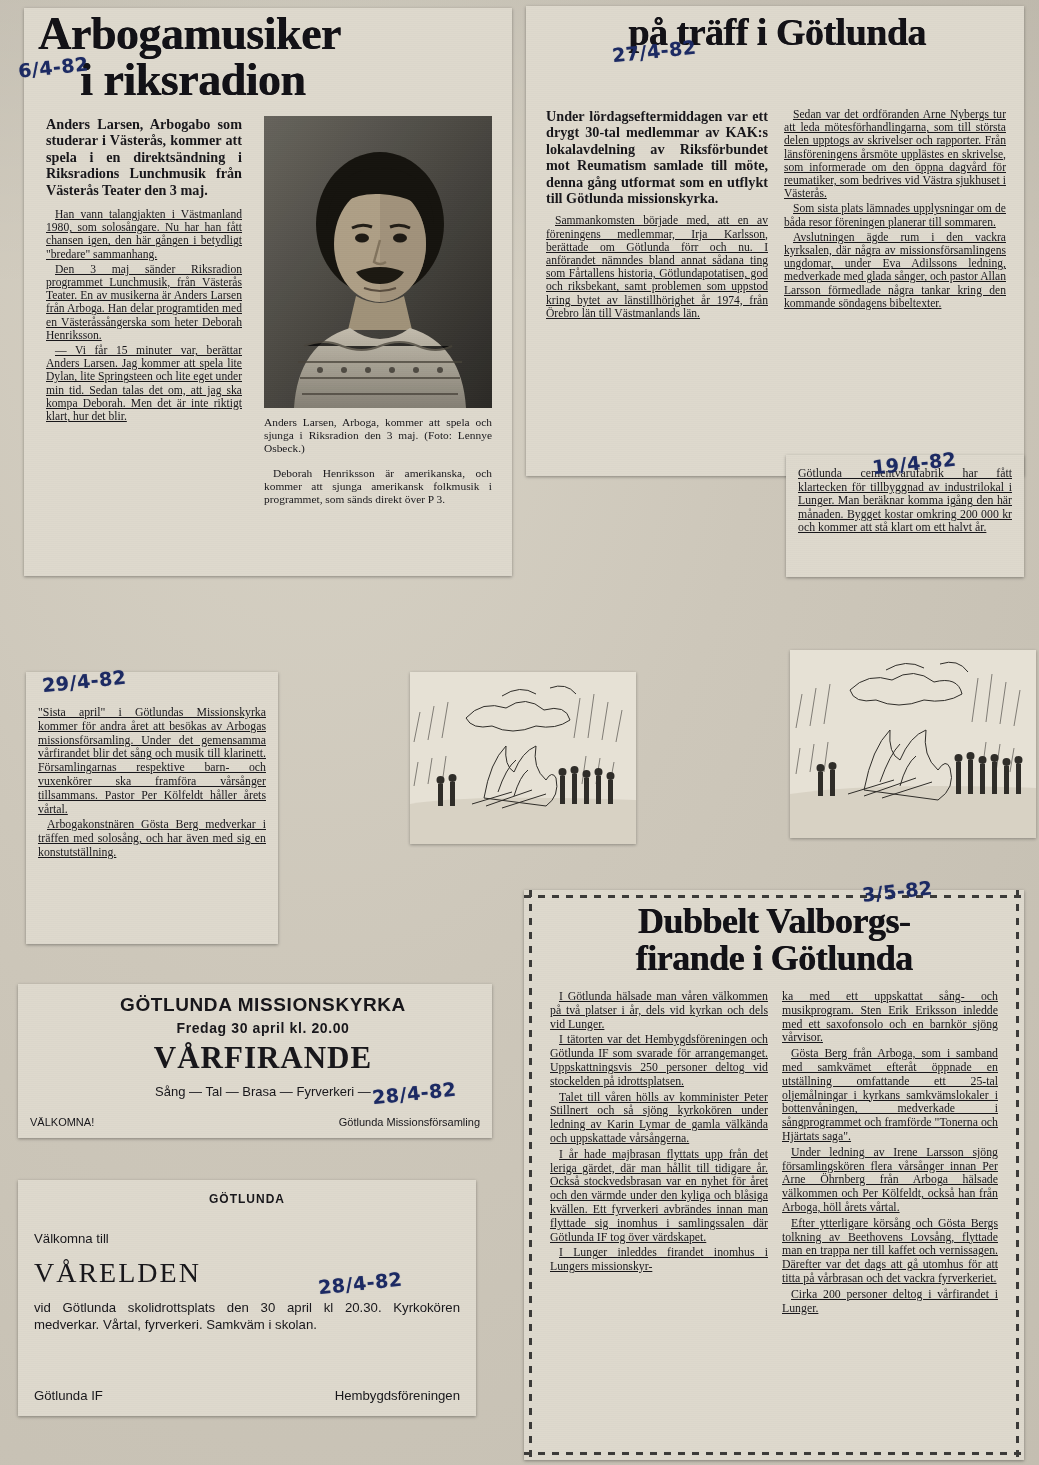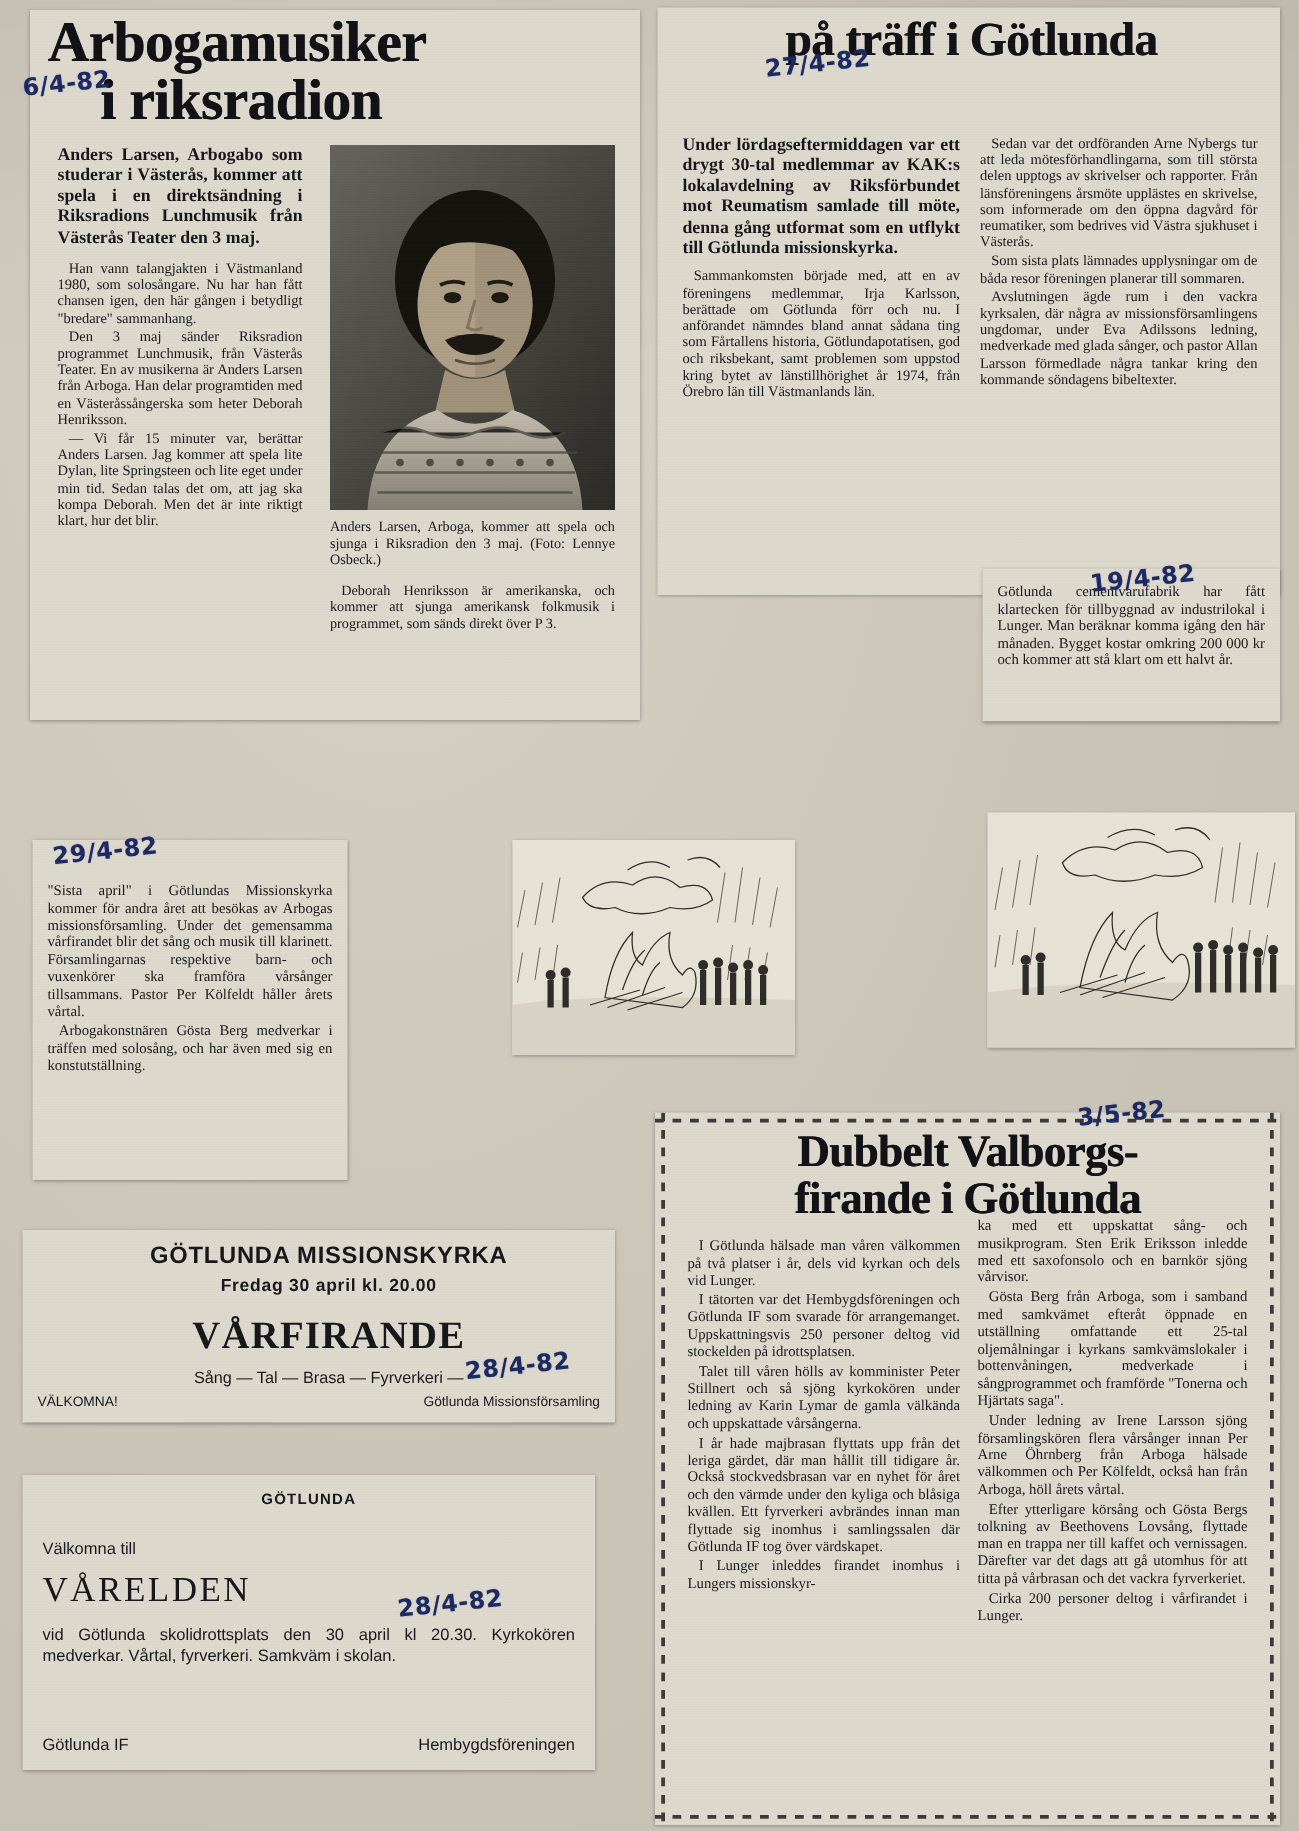--- a/index.html
+++ b/index.html
@@ -50,20 +50,21 @@
     letter-spacing:-0.5px;
     color:#121116;
     text-shadow:0.5px 0 0 #121116;
   }
   
   .col{
     font-size:11.6px;
     line-height:13.2px;
     text-align:justify;
     hyphens:auto;
+    text-decoration:underline;
   }
   .col p{margin:0 0 2px 0;text-indent:9px;}
   .col p.lead{text-indent:0;}
   .bold-lead{
     font-weight:bold;
     font-size:14.2px;
     line-height:16.4px;
     text-align:justify;
   }
   .bold-lead p{margin:0;text-indent:0;}
@@ -338,21 +339,21 @@
             <circle cx="30.5" cy="118" r="4"></circle>
         </g>
       </g>
     </svg>
   </div>
 
   <div class="clip" id="ad-vf">
     <div style="position:absolute;left:16px;right:0;top:10px;">
       <div class="ad-title" style="font-size:19px;">GÖTLUNDA MISSIONSKYRKA</div>
       <div class="ad-title" style="font-size:14px;margin-top:4px;">Fredag 30 april kl. 20.00</div>
-      <div class="ad-big" style="font-size:31px;margin-top:14px;">VÅRFIRANDE</div>
+      <div class="ad-big" style="font-size:31px;margin-top:4px;">VÅRFIRANDE</div>
       <div class="ad-line" style="margin-top:8px;">Sång — Tal — Brasa — Fyrverkeri —</div>
     </div>
     <div class="ad-small" style="position:absolute;left:12px;bottom:10px;">VÄLKOMNA!</div>
     <div class="ad-small" style="position:absolute;right:12px;bottom:10px;">Götlunda Missionsförsamling</div>
     <div class="grain"></div>
   </div>
   <div class="hand" style="left:372px;top:1082px;">28/4-82</div>
 
   <div class="clip" id="ad-ve">
     <div style="position:absolute;left:0;right:0;top:12px;">
@@ -381,21 +382,21 @@
     </div>
 
     <div class="col" style="position:absolute;left:26px;top:100px;width:218px;font-size:11.8px;line-height:13.8px;">
       <p>I Götlunda hälsade man våren välkommen på två platser i år, dels vid kyrkan och dels vid Lunger.</p>
       <p>I tätorten var det Hembygdsföreningen och Götlunda IF som svarade för arrangemanget. Uppskattningsvis 250 personer deltog vid stockelden på idrottsplatsen.</p>
       <p>Talet till våren hölls av komminister Peter Stillnert och så sjöng kyrkokören under ledning av Karin Lymar de gamla välkända och uppskattade vårsångerna.</p>
       <p>I år hade majbrasan flyttats upp från det leriga gärdet, där man hållit till tidigare år. Också stockvedsbrasan var en nyhet för året och den värmde under den kyliga och blåsiga kvällen. Ett fyrverkeri avbrändes innan man flyttade sig inomhus i samlingssalen där Götlunda IF tog över värdskapet.</p>
       <p>I Lunger inleddes firandet inomhus i Lungers missionskyr-</p>
     </div>
 
-    <div class="col" style="position:absolute;left:258px;top:84px;width:216px;font-size:11.8px;line-height:13.8px;">
+    <div class="col" style="position:absolute;left:258px;top:100px;width:216px;font-size:11.8px;line-height:13.8px;">
       <p class="lead">ka med ett uppskattat sång- och musikprogram. Sten Erik Eriksson inledde med ett saxofonsolo och en barnkör sjöng vårvisor.</p>
       <p>Gösta Berg från Arboga, som i samband med samkvämet efteråt öppnade en utställning omfattande ett 25-tal oljemålningar i kyrkans samkvämslokaler i bottenvåningen, medverkade i sångprogrammet och framförde "Tonerna och Hjärtats saga".</p>
       <p>Under ledning av Irene Larsson sjöng församlingskören flera vårsånger innan Per Arne Öhrnberg från Arboga hälsade välkommen och Per Kölfeldt, också han från Arboga, höll årets vårtal.</p>
       <p>Efter ytterligare körsång och Gösta Bergs tolkning av Beethovens Lovsång, flyttade man en trappa ner till kaffet och vernissagen. Därefter var det dags att gå utomhus för att titta på vårbrasan och det vackra fyrverkeriet.</p>
       <p>Cirka 200 personer deltog i vårfirandet i Lunger.</p>
     </div>
     <div class="grain"></div>
   </div>
   <div class="hand" style="left:862px;top:880px;">3/5-82</div>
 

